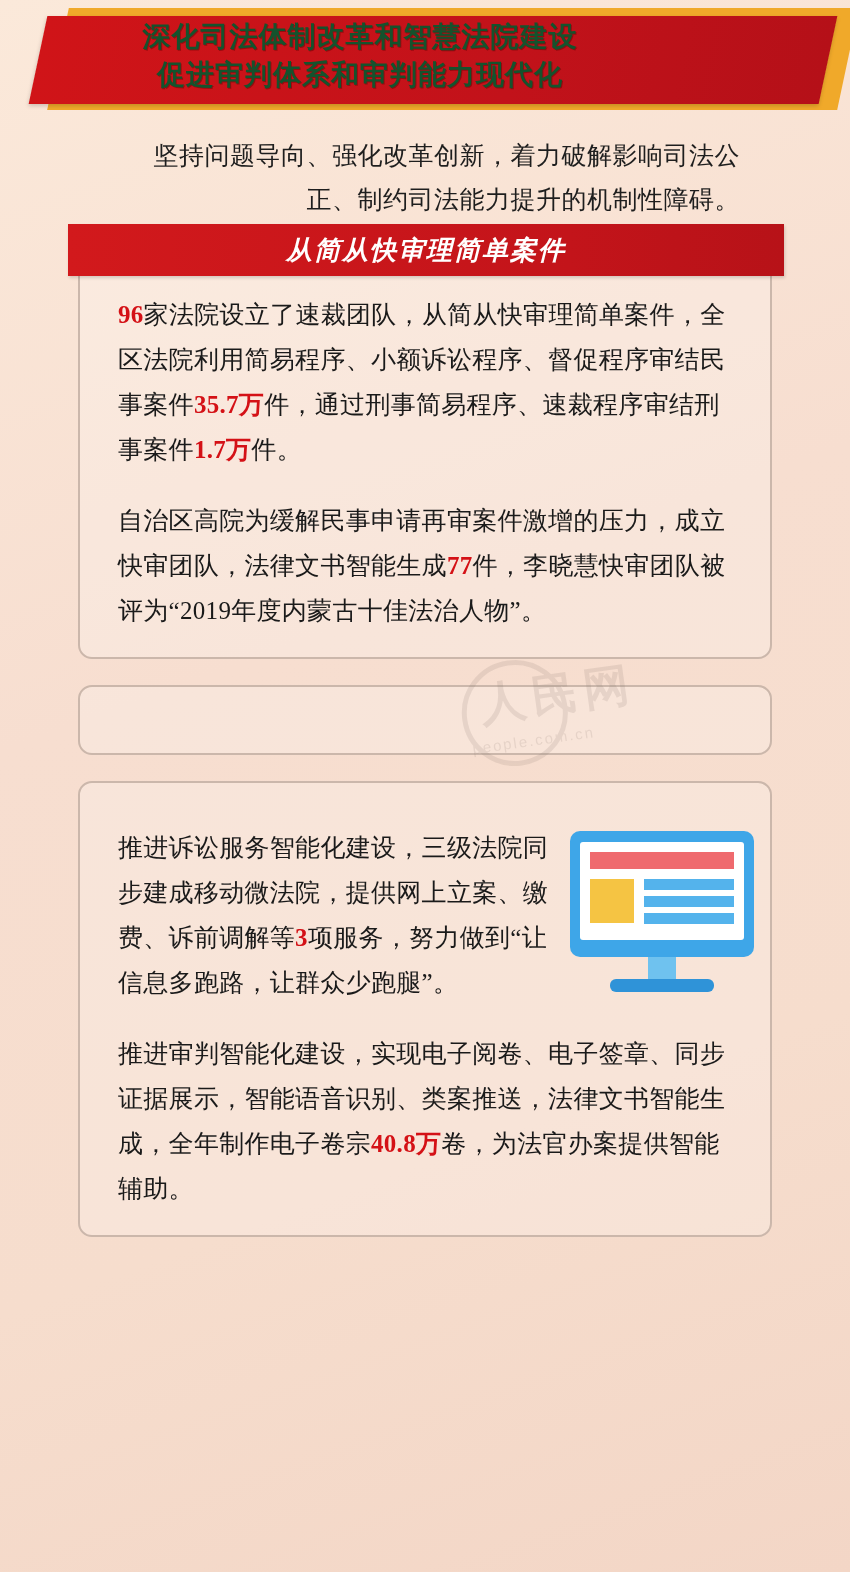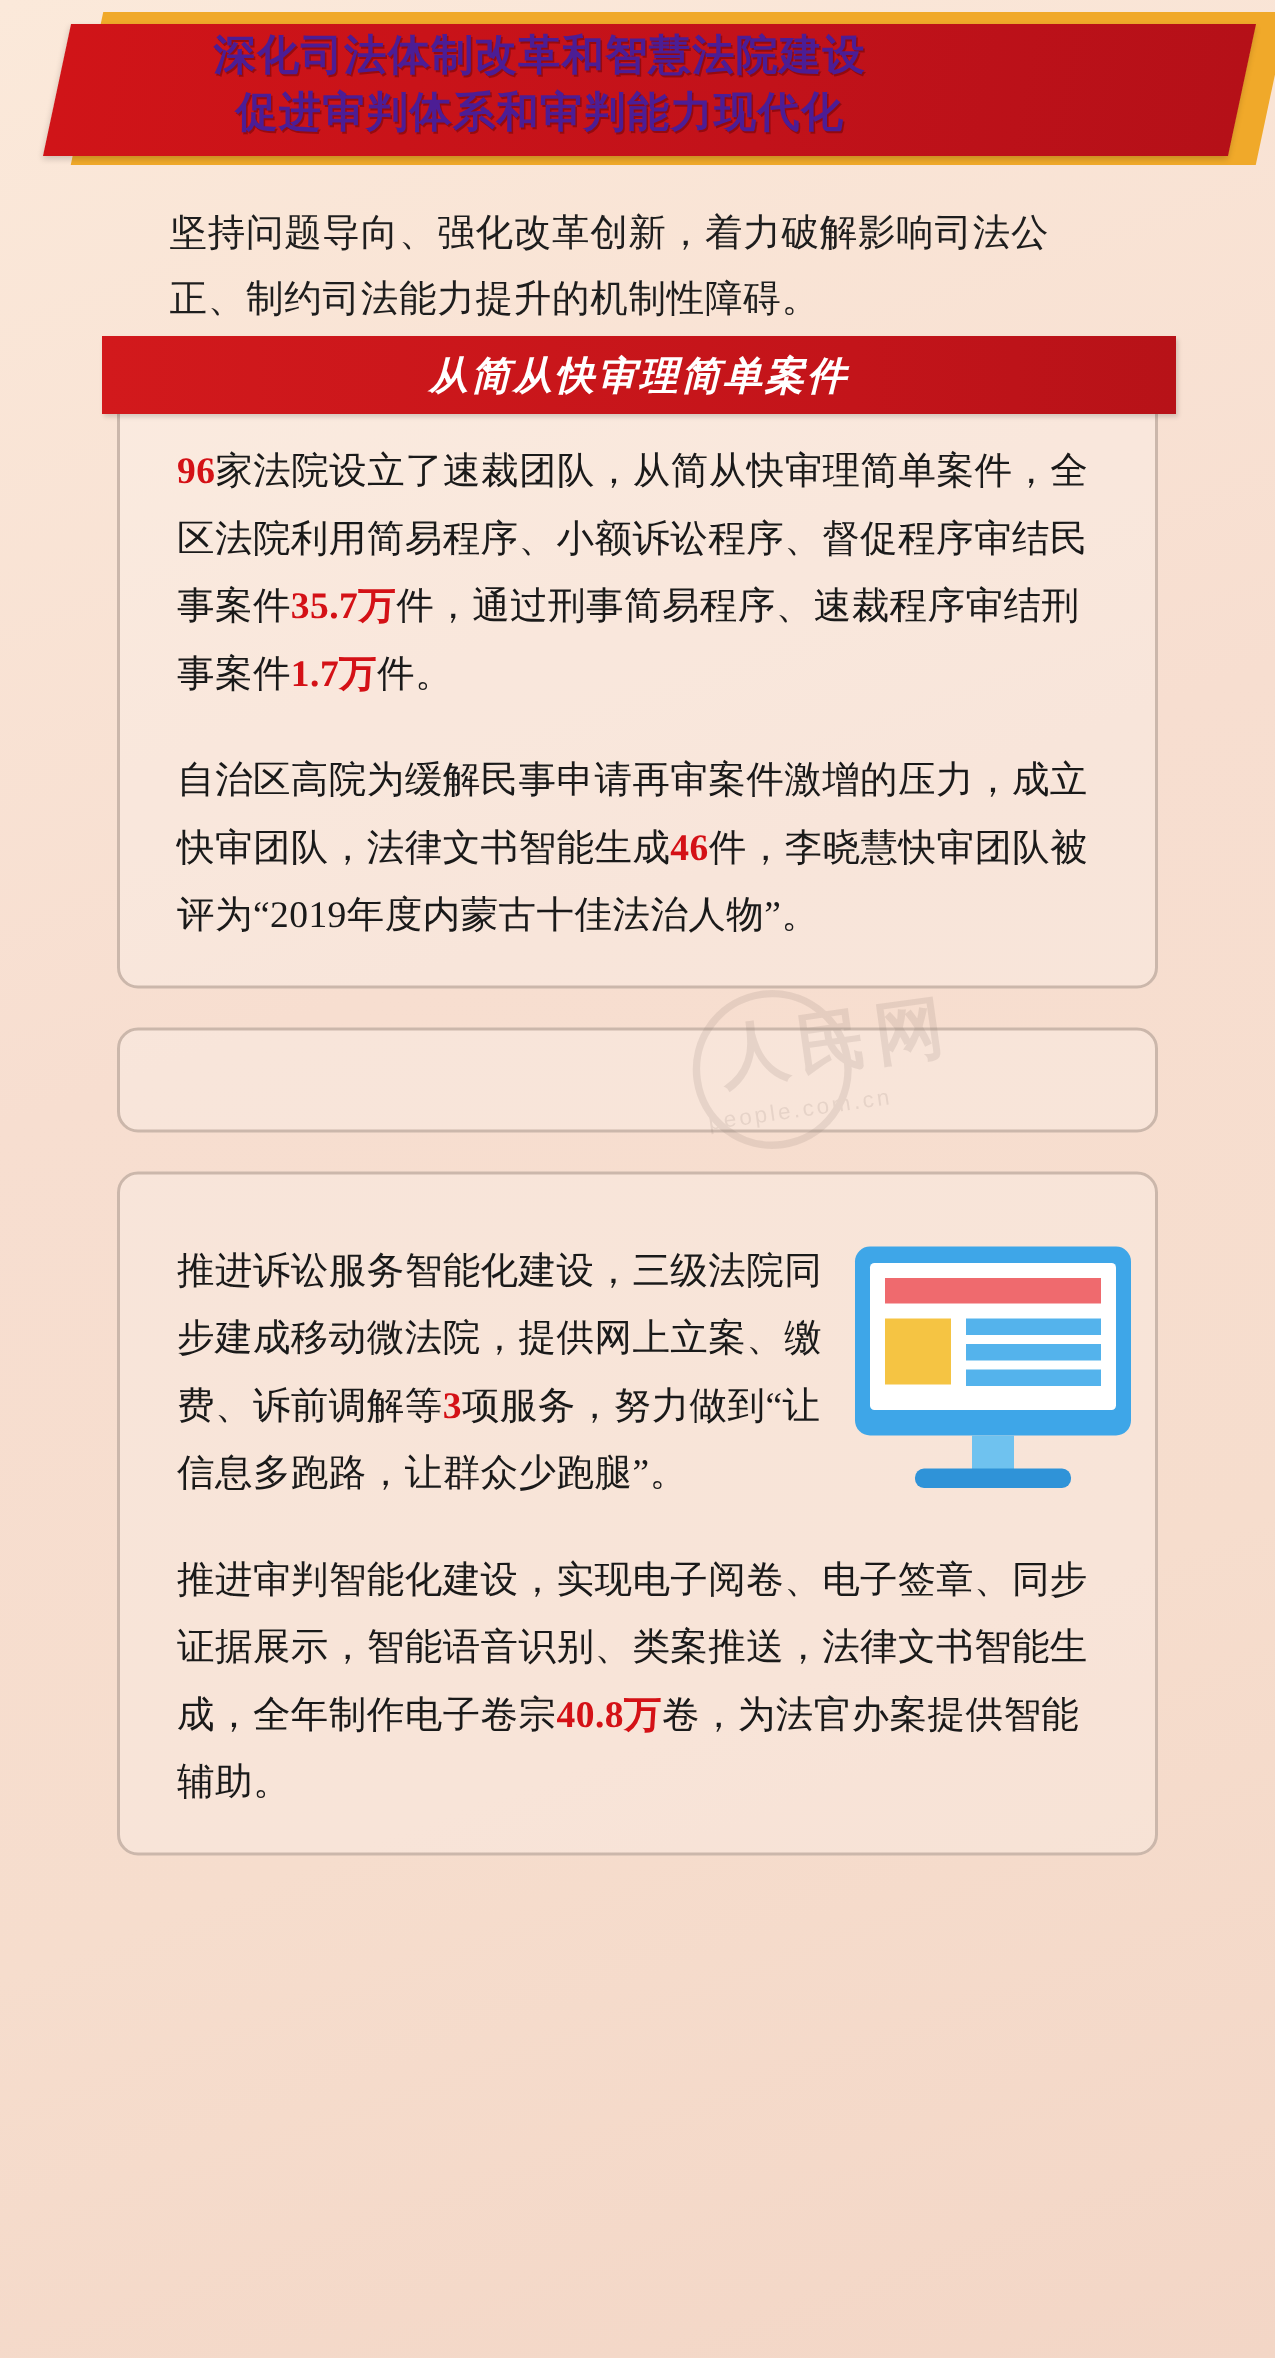--- a/index.html
+++ b/index.html
@@ -39,37 +39,38 @@
     background: linear-gradient(90deg, #d01418 0%, #c2121a 60%, #b51018 100%);
     transform: skewX(-12deg);
     box-shadow: 0 2px 4px rgba(0,0,0,0.18);
   }
   .banner-text {
     position: absolute;
     left: 0;
     top: 18px;
     width: 720px;
     text-align: center;
-    color: #4c1d95;
+    color: #14532d;
     font-family: "Liberation Sans", "DejaVu Sans", sans-serif;
     font-weight: bold;
     font-size: 28px;
     line-height: 38px;
     letter-spacing: 1px;
     text-shadow: 1px 1px 0 rgba(90,0,0,0.45);
   }
   .banner-text div { white-space: nowrap; }
 
   
   .intro {
     margin: 14px 110px 0 113px;
     font-size: 25px;
     line-height: 44px;
     color: #1e1e1e;
     letter-spacing: 0.5px;
+    text-align: right;
   }
 
   
   .card {
     position: relative;
     margin: 26px 78px 0 78px;
     border: 2px solid #cbb7ab;
     border-radius: 14px;
     background: rgba(255,255,255,0.22);
     padding: 42px 0 24px 0;
@@ -207,21 +208,21 @@
   </div>
 </div>
 
 <div class="intro">坚持问题导向、强化改革创新，着力破解影响司法公正、制约司法能力提升的机制性障碍。</div>
 
 <div id="sections-root">
     <div class="card">
       <div class="card-title">从简从快审理简单案件</div>
       <div class="card-wrap">
         <p><span class="hl">96</span><span>家法院设立了速裁团队，从简从快审理简单案件，全区法院利用简易程序、小额诉讼程序、督促程序审结民事案件</span><span class="hl">35.7万</span><span>件，通过刑事简易程序、速裁程序审结刑事案件</span><span class="hl">1.7万</span><span>件。</span></p>
-        <p><span>自治区高院为缓解民事申请再审案件激增的压力，成立快审团队，法律文书智能生成</span><span class="hl">46</span><span>件，李晓慧快审团队被评为“2019年度内蒙古十佳法治人物”。</span></p>
+        <p><span>自治区高院为缓解民事申请再审案件激增的压力，成立快审团队，法律文书智能生成</span><span class="hl">77</span><span>件，李晓慧快审团队被评为“2019年度内蒙古十佳法治人物”。</span></p>
       </div>
     </div>
     <div class="card">
     </div>
     <div class="card">
       <div class="card-wrap">
         <div class="monitor">
           <div class="mon-screen"></div>
           <div class="mon-inner"></div>
           <div class="mon-bar"></div>

